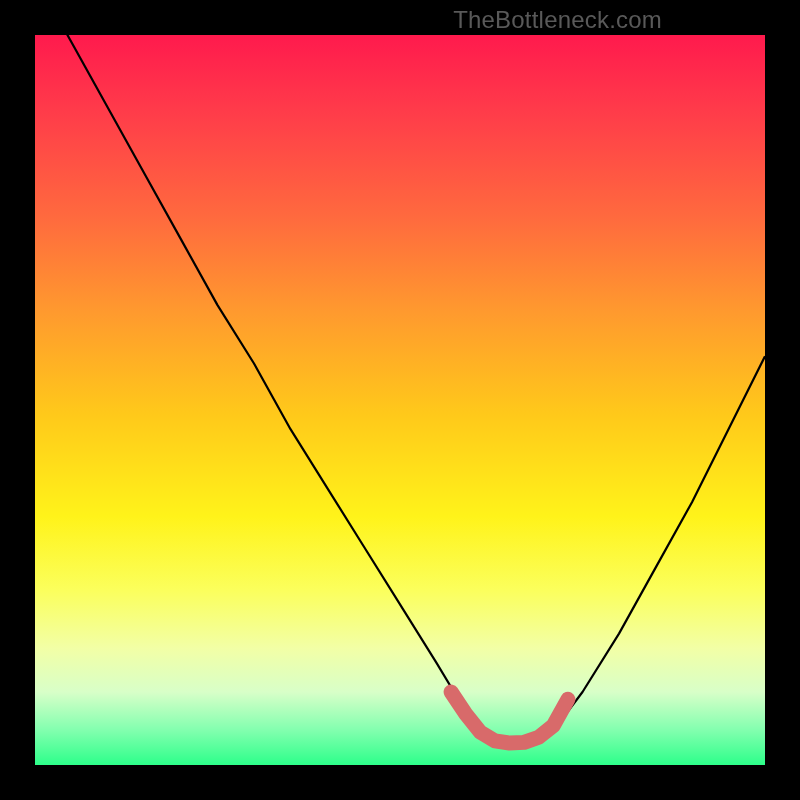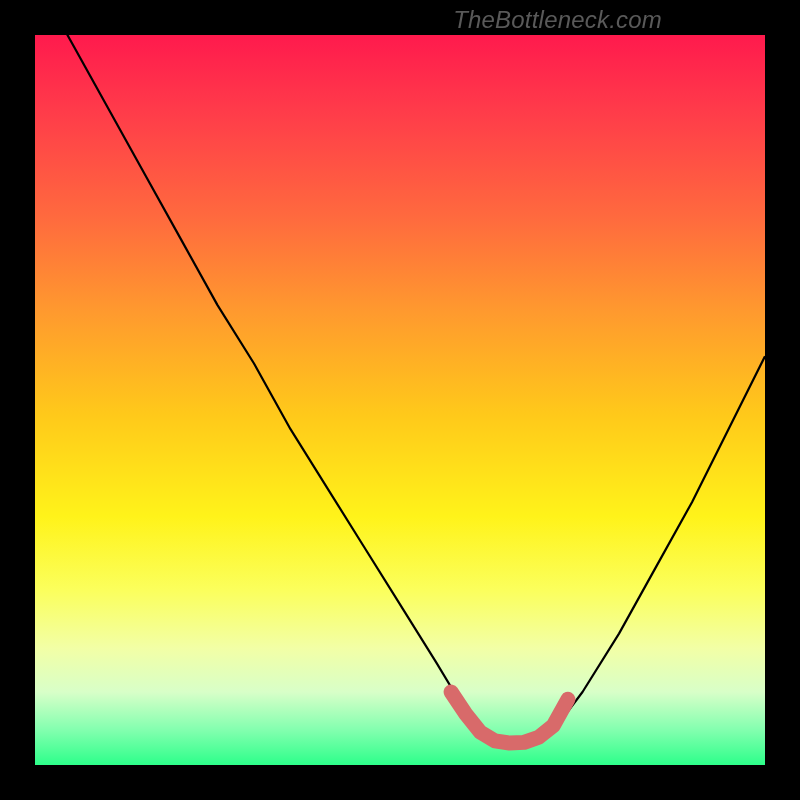--- a/index.html
+++ b/index.html
@@ -9,21 +9,20 @@
     height: 800px;
     background: #000;
     overflow: hidden;
     font-family: Arial, Helvetica, sans-serif;
   }
   .stage {
     position: relative;
     width: 672px;
     height: 800px;
     background: #000;
-    font-style: italic;
   }
   .plot {
     position: absolute;
     left: 35px;
     top: 35px;
     width: 730px;
     height: 730px;
     overflow: hidden;
   }
   .gradient {

